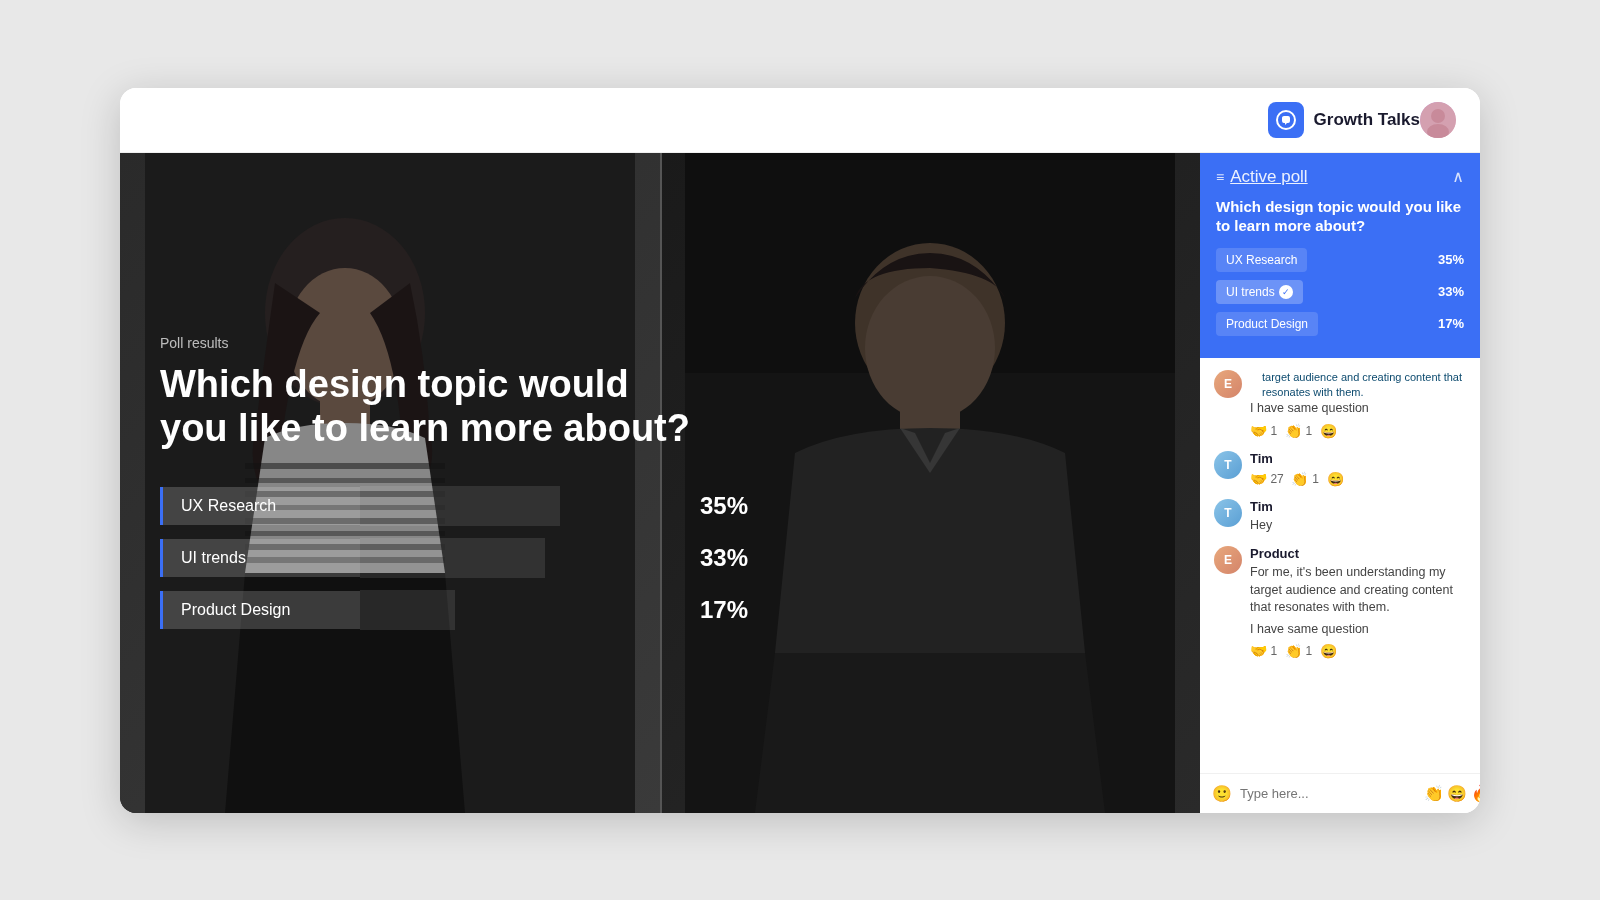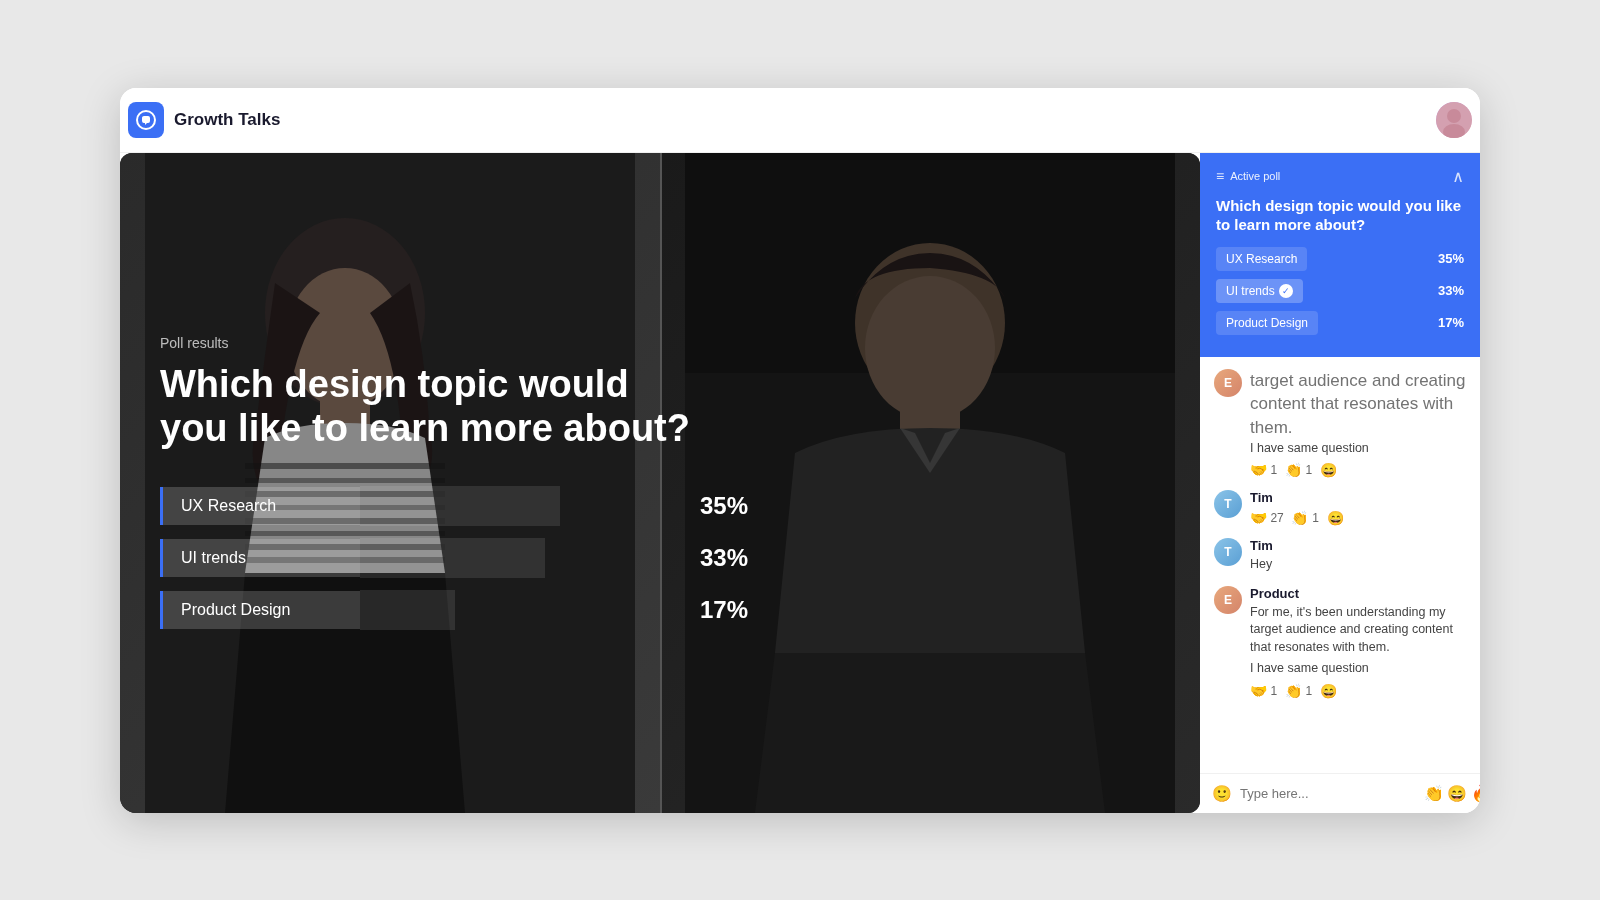--- a/index.html
+++ b/index.html
@@ -18,22 +18,22 @@
       background: #fff;
       border-radius: 16px;
       overflow: hidden;
       box-shadow: 0 8px 40px rgba(0,0,0,0.18);
     }
 
     
     .header {
       display: flex;
       align-items: center;
-      justify-content: space-between;
-      padding: 14px 8px;
+      justify-content: flex-end;
+      padding: 14px 24px;
       background: #fff;
       border-bottom: 1px solid #f0f0f0;
     }
     .header-left {
       display: flex;
       align-items: center;
       gap: 10px;
     }
     .logo-icon {
       width: 36px;
@@ -68,21 +68,20 @@
       display: flex;
       height: 660px;
     }
 
     
     .video-area {
       flex: 1;
       position: relative;
       background: #1a1a1a;
       overflow: hidden;
-      border-radius: 12px;
     }
 
     .video-split {
       display: flex;
       height: 100%;
     }
 
     .video-left {
       width: 50%;
       background: linear-gradient(135deg, #2a2a2a 0%, #3a3a3a 100%);
@@ -212,22 +211,23 @@
       gap: 6px;
     }
 
     .poll-icon {
       color: rgba(255,255,255,0.8);
       font-size: 14px;
     }
 
     .active-poll-label {
       color: rgba(255,255,255,0.9);
-      font-size: 11px;
+      font-size: 17px;
       font-weight: 500;
+      text-decoration: underline;
     }
 
     .collapse-btn {
       color: rgba(255,255,255,0.8);
       font-size: 16px;
       cursor: pointer;
       background: none;
       border: none;
     }
 
@@ -383,23 +383,24 @@
       color: #4d7c0f;
       background: transparent;
     }
 
     .chat-emoji-group {
       display: flex;
       gap: 4px;
     }
 
     .partial-text {
-      color: #737373;
-      font-size: 17px;
+      color: #0c4a6e;
+      font-size: 11px;
       line-height: 1.4;
+      margin-left: 12px;
     }
   </style>
 </head>
 <body>
 
 <div class="app-window">
 
   <div class="header">
     <div class="header-left">
       <div class="logo-icon">

